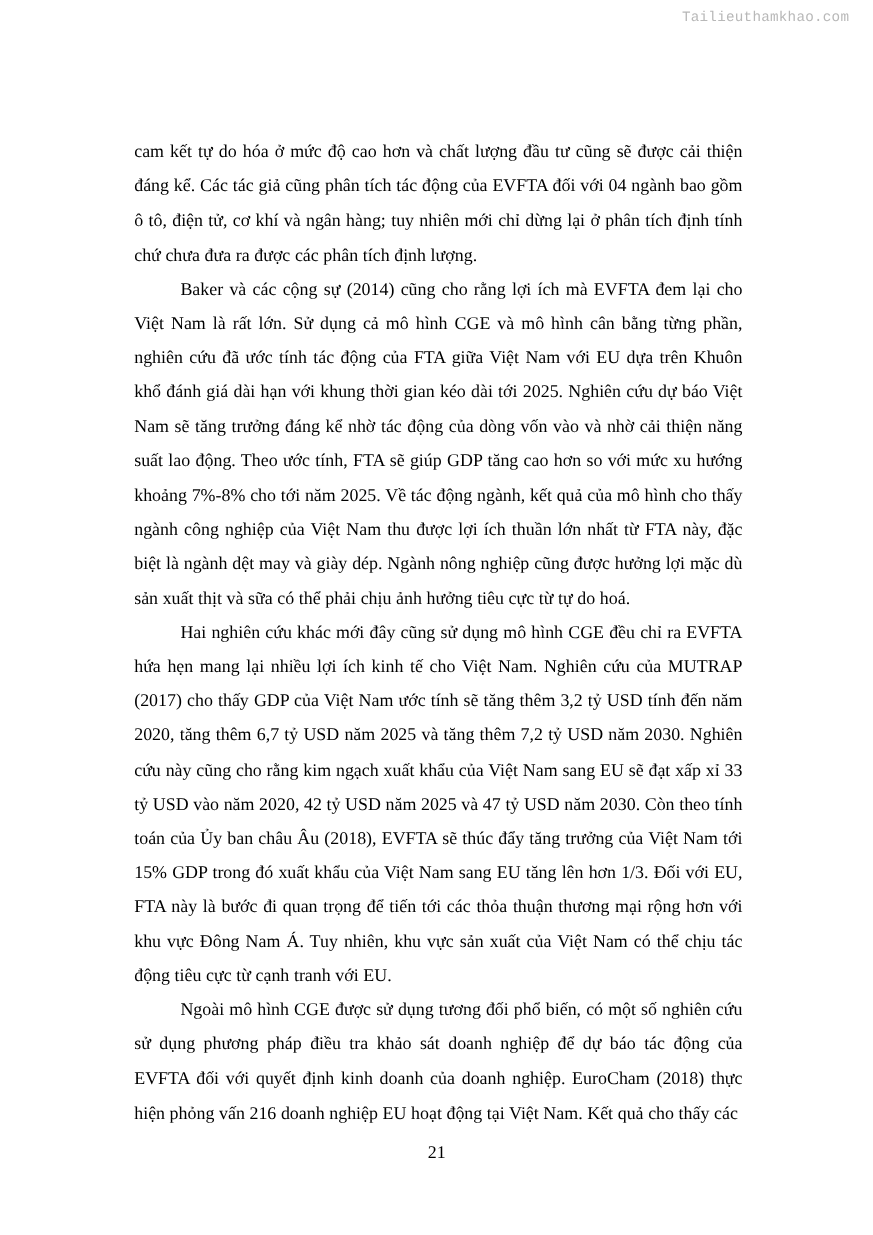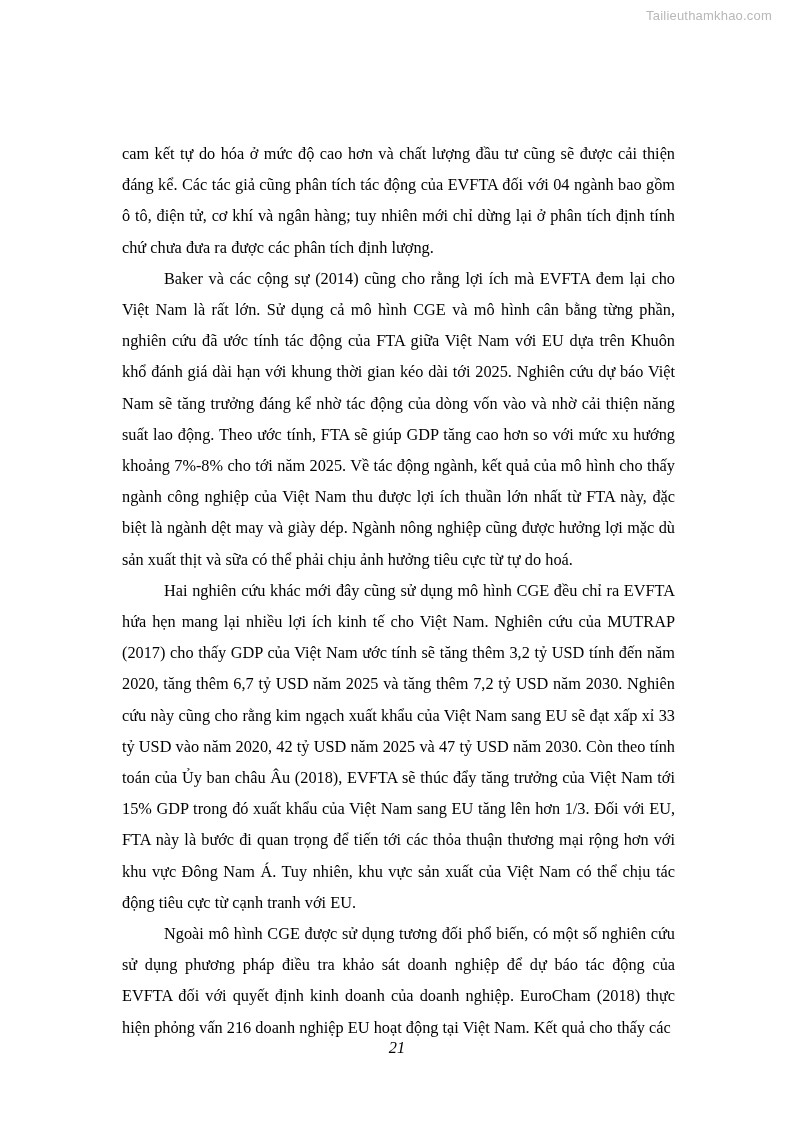--- a/index.html
+++ b/index.html
@@ -13,33 +13,32 @@
     height: 1123px;
     background: #ffffff;
     overflow: hidden;
     font-family: "Liberation Serif", "DejaVu Serif", serif;
     color: #000000;
   }
   .watermark {
     position: absolute;
     top: 8px;
     right: 22px;
-    font-family: Liberation Sans, sans-serif;
+    font-family: Liberation Mono, monospace;
     font-size: 13px;
     letter-spacing: 0.2px;
     color: #b8b8b8;
     white-space: nowrap;
     user-select: none;
   }
   .body-text {
     position: absolute;
     left: 122px;
     top: 122px;
     width: 553px;
-    margin-top: 16px;
   }
   .para {
     margin: 0 0 0 0;
     text-align: justify;
     text-justify: inter-word;
     font-size: 16.3px;
     line-height: 31.2px;
     text-indent: 0;
     hyphens: none;
     word-spacing: 0.1px;
@@ -49,21 +48,20 @@
     font-family: Liberation Serif, serif;
   }
   .page-number {
     position: absolute;
     left: 0;
     right: 0;
     top: 1038px;
     text-align: center;
     font-size: 16.3px;
     line-height: 20px;
-    font-style: italic;
   }
 </style>
 </head>
 <body>
 
 <div class="page">
 
   <div class="watermark">Tailieuthamkhao.com</div>
 
   <div class="body-text">

